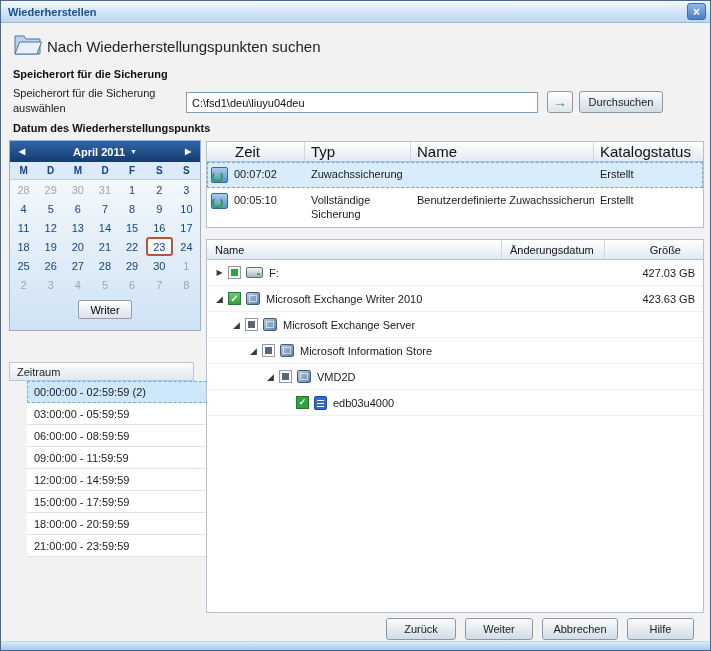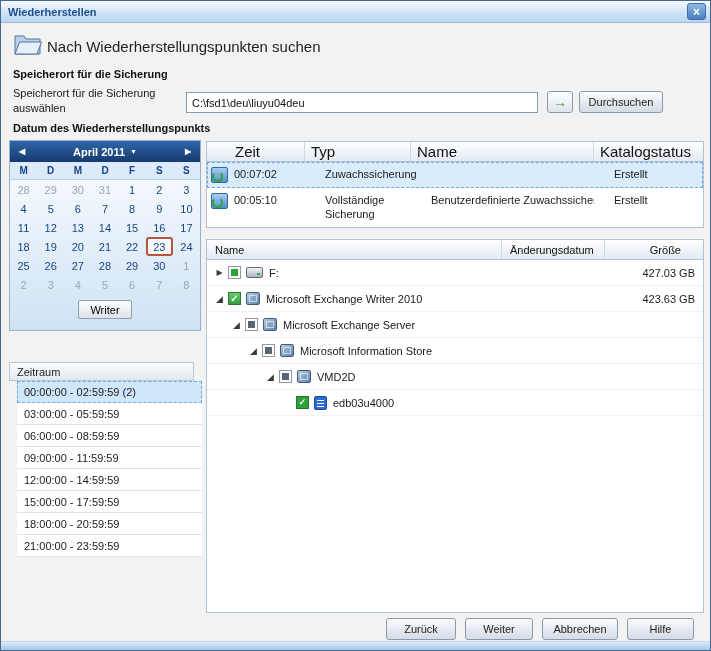--- a/index.html
+++ b/index.html
@@ -39,34 +39,34 @@
   .cal-wd{flex:1;display:flex;align-items:center;justify-content:center;font-size:10px}
   .cal-grid{display:grid;grid-template-columns:repeat(7,1fr)}
   .cal-day{height:19px;display:flex;align-items:center;justify-content:center;font-size:11px;color:#17457f;cursor:pointer}
   .cal-day.out{color:#9aa6b4}
   .cal-day.today{border:2px solid #b5563c;border-radius:3px;font-weight:normal;background:#f6fafd}
   .cal-foot{display:flex;justify-content:center;padding-top:6px}
   .today-btn{width:54px;height:19px;border:1px solid #8e9cab;border-radius:2px;background:linear-gradient(#fefefe,#dce3eb);font-size:11px;font-family:inherit;cursor:pointer}
 
   
   .tr-head{position:absolute;left:8px;top:361px;width:185px;height:19px;background:linear-gradient(#fcfdfe,#e1e8f0);border:1px solid #b9c6d4;display:flex;align-items:center;padding-left:7px;font-size:11px;color:#222}
-  .tr-list{position:absolute;left:16px;top:380px;width:185px;background:#701a75}
+  .tr-list{position:absolute;left:26px;top:380px;width:185px;background:#701a75}
   .tr-row{height:22px;display:flex;align-items:center;padding-left:7px;border-bottom:1px solid #dfe3e8;background:#fff;cursor:pointer;font-size:11px}
   .tr-row.sel{background:#cfe7fb;outline:1px dashed #74a9d8;outline-offset:-1px}
 
   
   .rp-table{position:absolute;left:205px;top:140px;width:498px;background:#fff;border:1px solid #b2c2d2}
   .rp-header{display:flex;height:20px;background:linear-gradient(#ffffff,#e2eaf3);border-bottom:1px solid #b2c2d2}
   .rp-h{display:flex;align-items:center;padding-left:6px;border-right:1px solid #ccd8e4;font-size:15px;color:#111;cursor:pointer}
   .rp-c0{width:98px}.rp-c1{width:106px}.rp-c2{width:183px}.rp-c3{flex:1}
   .rp-h.rp-c0{padding-left:28px}
   .rp-h.rp-c3{border-right:none}
   .rp-row{display:flex;align-items:flex-start;padding:3px 0;min-height:25px;cursor:pointer}
   .rp-row.sel{background:#d8ecfc;outline:1px dashed #6ea7d8;outline-offset:-1px}
-  .rp-cell{padding:2px 20px;font-size:11px;line-height:1.3}
+  .rp-cell{padding:2px 6px;font-size:11px;line-height:1.3}
   .rp-cell.rp-c0{display:flex;align-items:flex-start;padding-left:4px}
   .rp-cell.nowrap{white-space:nowrap;overflow:hidden}
   .rp-icon{width:17px;height:16px;flex:none;margin-right:6px;border:1px solid #2f6aa8;border-radius:2px;background:linear-gradient(#aacdf0,#5490cc);position:relative}
   .rp-icon::after{content:'';position:absolute;left:0;bottom:0;width:7px;height:7px;border:2px solid #2fa33b;border-top-color:transparent;border-radius:50%}
 
   
   .tree{position:absolute;left:205px;top:238px;width:498px;height:374px;background:#fff;border:1px solid #b2c2d2}
   .tree-header{display:flex;height:20px;background:linear-gradient(#ffffff,#e2eaf3);border-bottom:1px solid #b2c2d2}
   .th{display:flex;align-items:center;padding-left:8px;font-size:11px;border-right:1px solid #ccd8e4;color:#111;cursor:pointer}
   .tree-c0{flex:1}.tree-c1{width:103px}.tree-c2{width:98px;border-right:none;justify-content:flex-end;padding-right:22px;padding-left:0}

